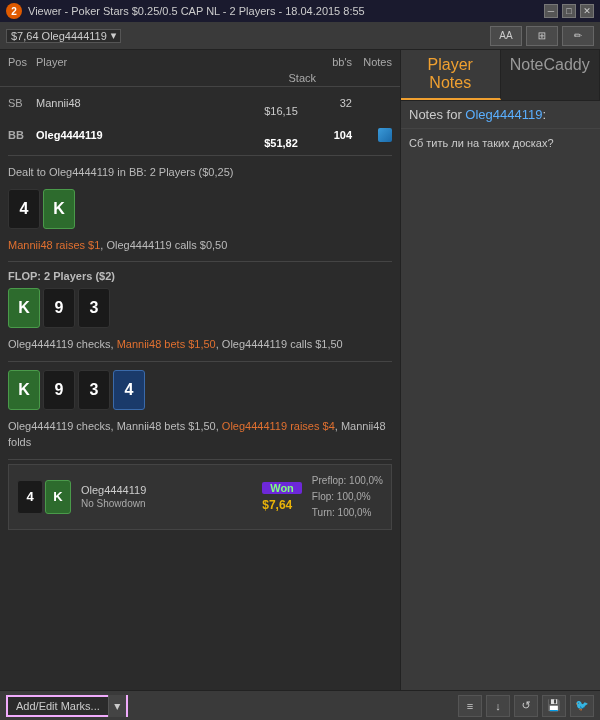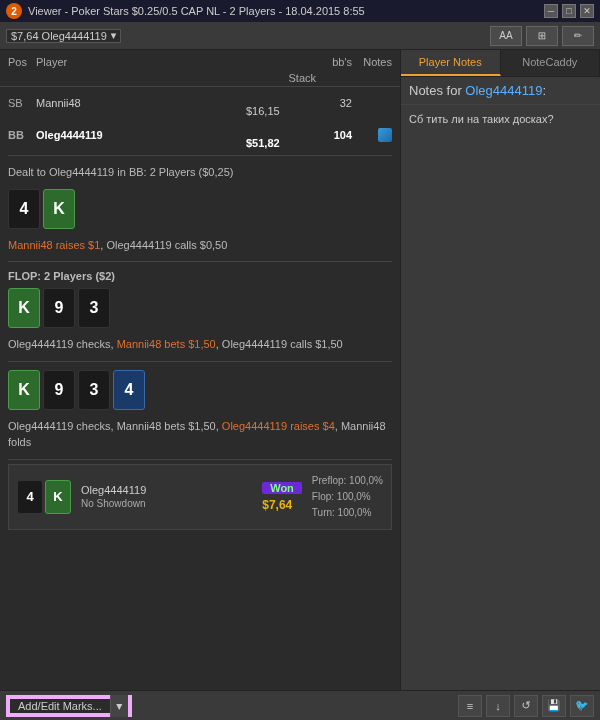--- a/index.html
+++ b/index.html
@@ -108,21 +108,21 @@
       padding: 2px 8px;
       align-items: center;
       font-size: 11px;
     }
     .player-row.bb {
       font-weight: bold;
       color: #fff;
     }
     .player-row .col-pos { width: 28px; color: #aaa; }
     .player-row .col-player { flex: 1; }
-    .player-row .col-stack { width: 70px; text-align: left; }
+    .player-row .col-stack { width: 70px; text-align: center; }
     .player-row .col-bbs { width: 36px; text-align: right; }
     .player-row .col-notes { width: 40px; text-align: right; display: flex; align-items: center; justify-content: flex-end; gap: 2px; }
 
     .notes-icon {
       width: 14px; height: 14px;
       background: linear-gradient(135deg, #3a9ad9, #1a6aaa);
       border-radius: 2px;
       display: inline-block;
     }
 
@@ -217,21 +217,21 @@
 
     .tabs-row {
       display: flex;
       background: #2b2b2b;
       border-bottom: 1px solid #222;
     }
     .tab {
       flex: 1;
       padding: 6px 4px;
       text-align: center;
-      font-size: 11px;
+      font-size: 16px;
       cursor: pointer;
       border-right: 1px solid #222;
     }
     .tab.active {
       background: #3a3a3a;
       color: #f0a030;
       border-bottom: 2px solid #f0a030;
     }
     .tab.inactive {
       background: #2b2b2b;
@@ -260,21 +260,21 @@
       background: #3a3a3a;
       border-top: 1px solid #222;
       display: flex;
       align-items: center;
       padding: 0 6px;
       gap: 4px;
     }
     .add-marks-dropdown {
       display: flex;
       align-items: center;
-      border: 4px solid #f0abfc;
+      border: 2px solid #f0abfc;
       height: 22px;
       justify-content: flex-end;
     }
     .add-marks-text {
       padding: 0 8px;
       font-size: 11px;
       color: #ccc;
       background: #2b2b2b;
       height: 100%;
       display: flex;

